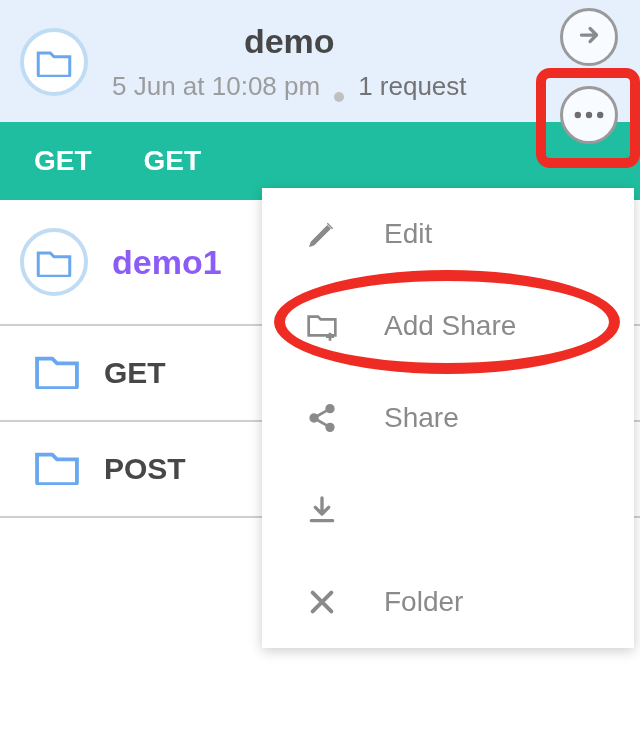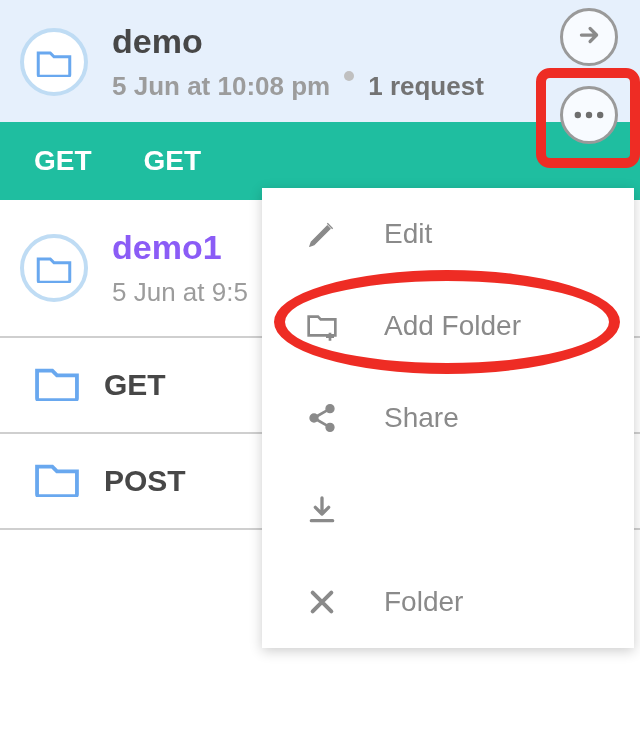--- a/index.html
+++ b/index.html
@@ -22,22 +22,22 @@
   .sel-inner { display: flex; align-items: center; }
   .folder-badge {
     width: 68px; height: 68px; min-width: 68px;
     border: 4px solid #bfdcf4;
     border-radius: 50%;
     display: flex; align-items: center; justify-content: center;
     background: #fff;
   }
   .folder-badge svg { width: 36px; height: 30px; }
   .sel-text { padding-left: 24px; }
-  .sel-title { font-size: 34px; font-weight: 700; color: #474747; }
-  .sel-meta  { font-size: 26px; font-weight: 700; color: #9c9c9c; margin-top: 10px; display: flex; align-items: flex-start; }
+  .sel-title { font-size: 34px; font-weight: 700; color: #474747; text-align: center; }
+  .sel-meta  { font-size: 26px; font-weight: 400; color: #9c9c9c; margin-top: 10px; display: flex; align-items: flex-end; }
   .sel-meta .dot { width: 10px; height: 10px; border-radius: 50%; background: #c0c0c0; margin: 0 14px; }
   .sel-meta .req { color: #737373; }
   .circle-btn {
     width: 58px; height: 58px; border-radius: 50%;
     border: 3px solid #9a9a9a;
     display: flex; align-items: center; justify-content: center;
     background: #f8fbff;
   }
   .expand-btn  { position: absolute; top: 8px;  right: 22px; }
   .overflow-btn{ position: absolute; top: 86px; right: 22px; }
@@ -140,21 +140,20 @@
 </div>
 
 <div class="row2">
   <div class="folder-badge">
     <svg viewBox="0 0 48 40">
         <path d="M3 8 h16 l5 5 h21 v24 a2 2 0 0 1 -2 2 H5 a2 2 0 0 1 -2 -2 Z" fill="none" stroke="#69a8ef" stroke-width="4"></path>
       </svg>
   </div>
   <div class="row2-text">
     <div class="row2-title">demo1</div>
-    <div class="row2-meta">5 Jun at 9:5</div>
   </div>
 </div>
 
 <div class="req-row">
   <span>
     <svg viewBox="0 0 48 40">
         <path d="M3 8 h16 l5 5 h21 v24 a2 2 0 0 1 -2 2 H5 a2 2 0 0 1 -2 -2 Z" fill="none" stroke="#69a8ef" stroke-width="4"></path>
       </svg>
   </span>
   <span>GET</span>
@@ -180,21 +179,21 @@
     <span>Edit</span>
   </div>
 
   <div class="menu-item">
     <span class="mi-icon">
       <svg viewBox="0 0 24 24">
           <path d="M2 5h7l2 2h11v12H2z" fill="none" stroke="#8a8a8a" stroke-width="2"></path>
           <path d="M18 17v6M15 20h6" stroke="#8a8a8a" stroke-width="2"></path>
         </svg>
     </span>
-    <span>Add Folder</span>
+    <span>Add Share</span>
   </div>
 
   <div class="menu-item">
     <span class="mi-icon">
       <svg viewBox="0 0 24 24">
           <circle cx="6" cy="12" r="3"></circle>
           <circle cx="18" cy="5" r="3"></circle>
           <circle cx="18" cy="19" r="3"></circle>
           <path d="M8.5 10.5l7-4M8.5 13.5l7 4" stroke="#8a8a8a" stroke-width="2" fill="none"></path>
         </svg>

